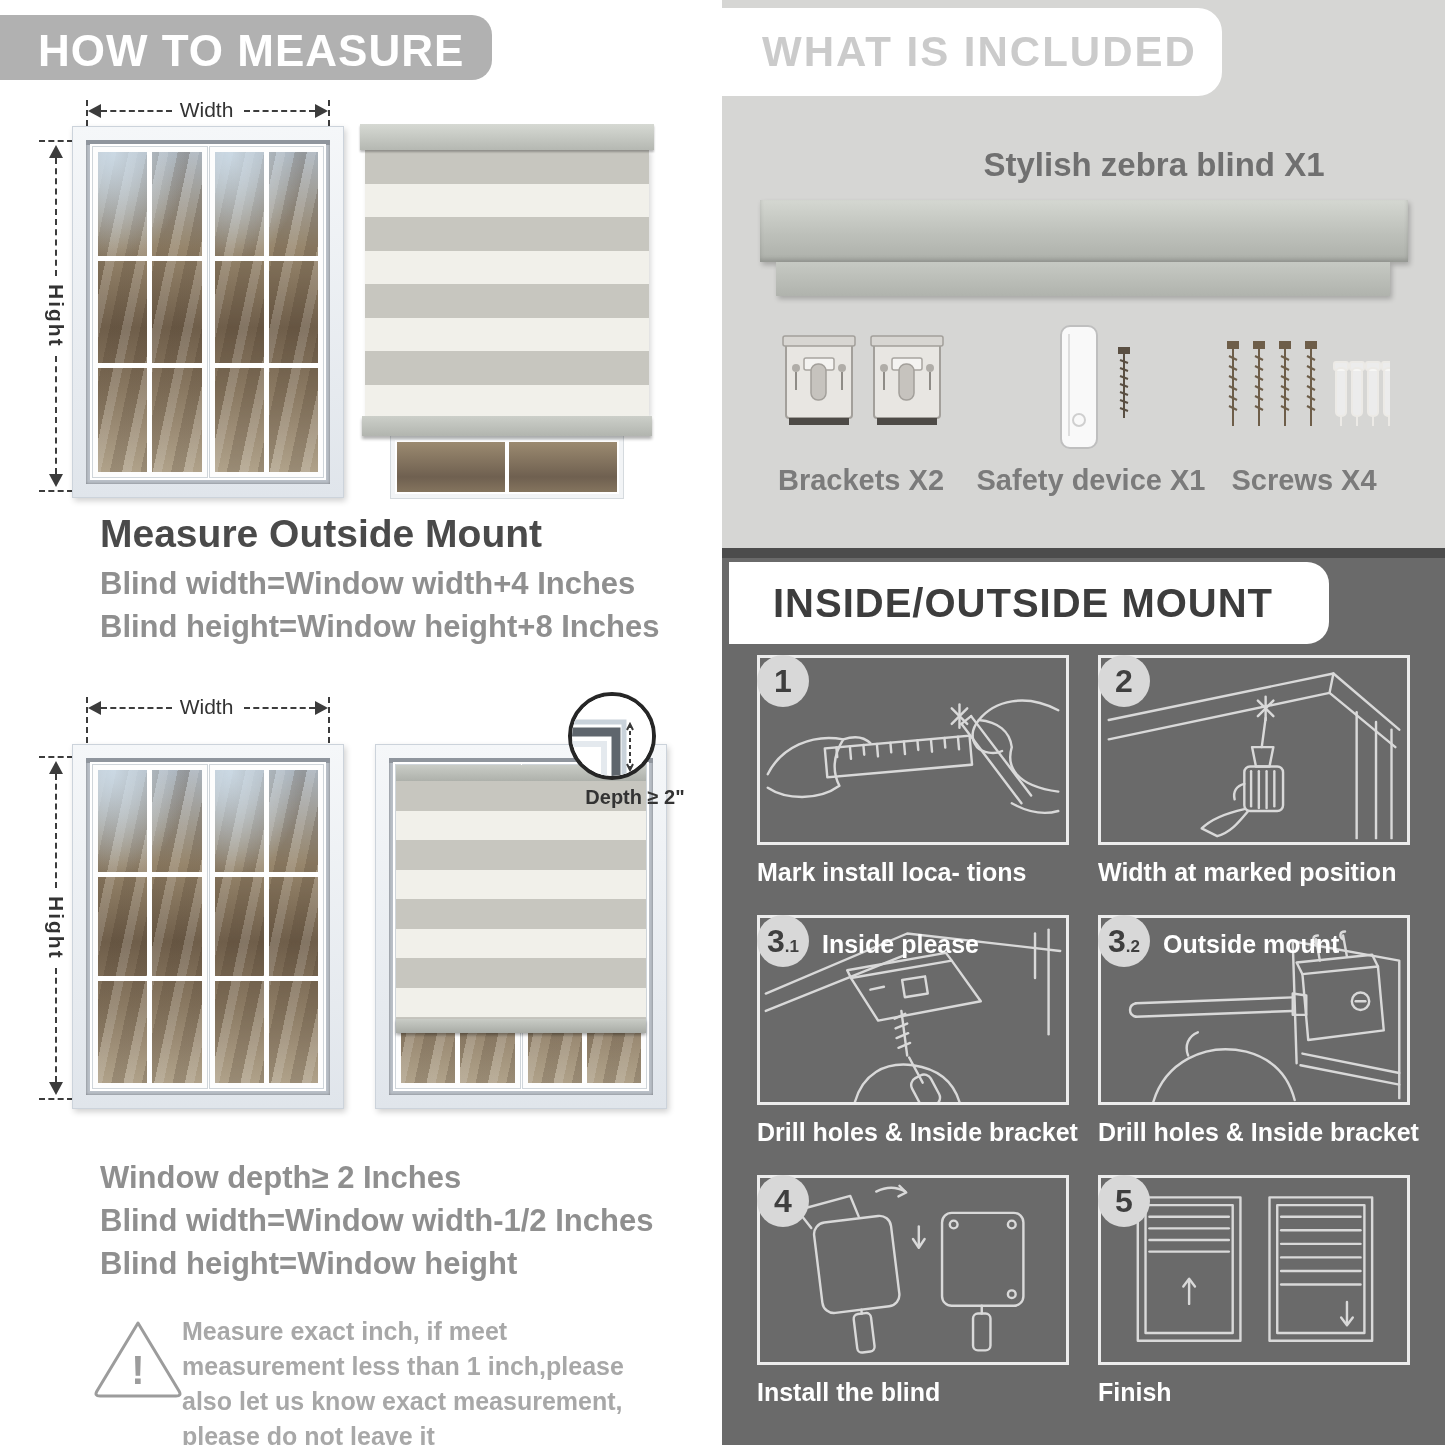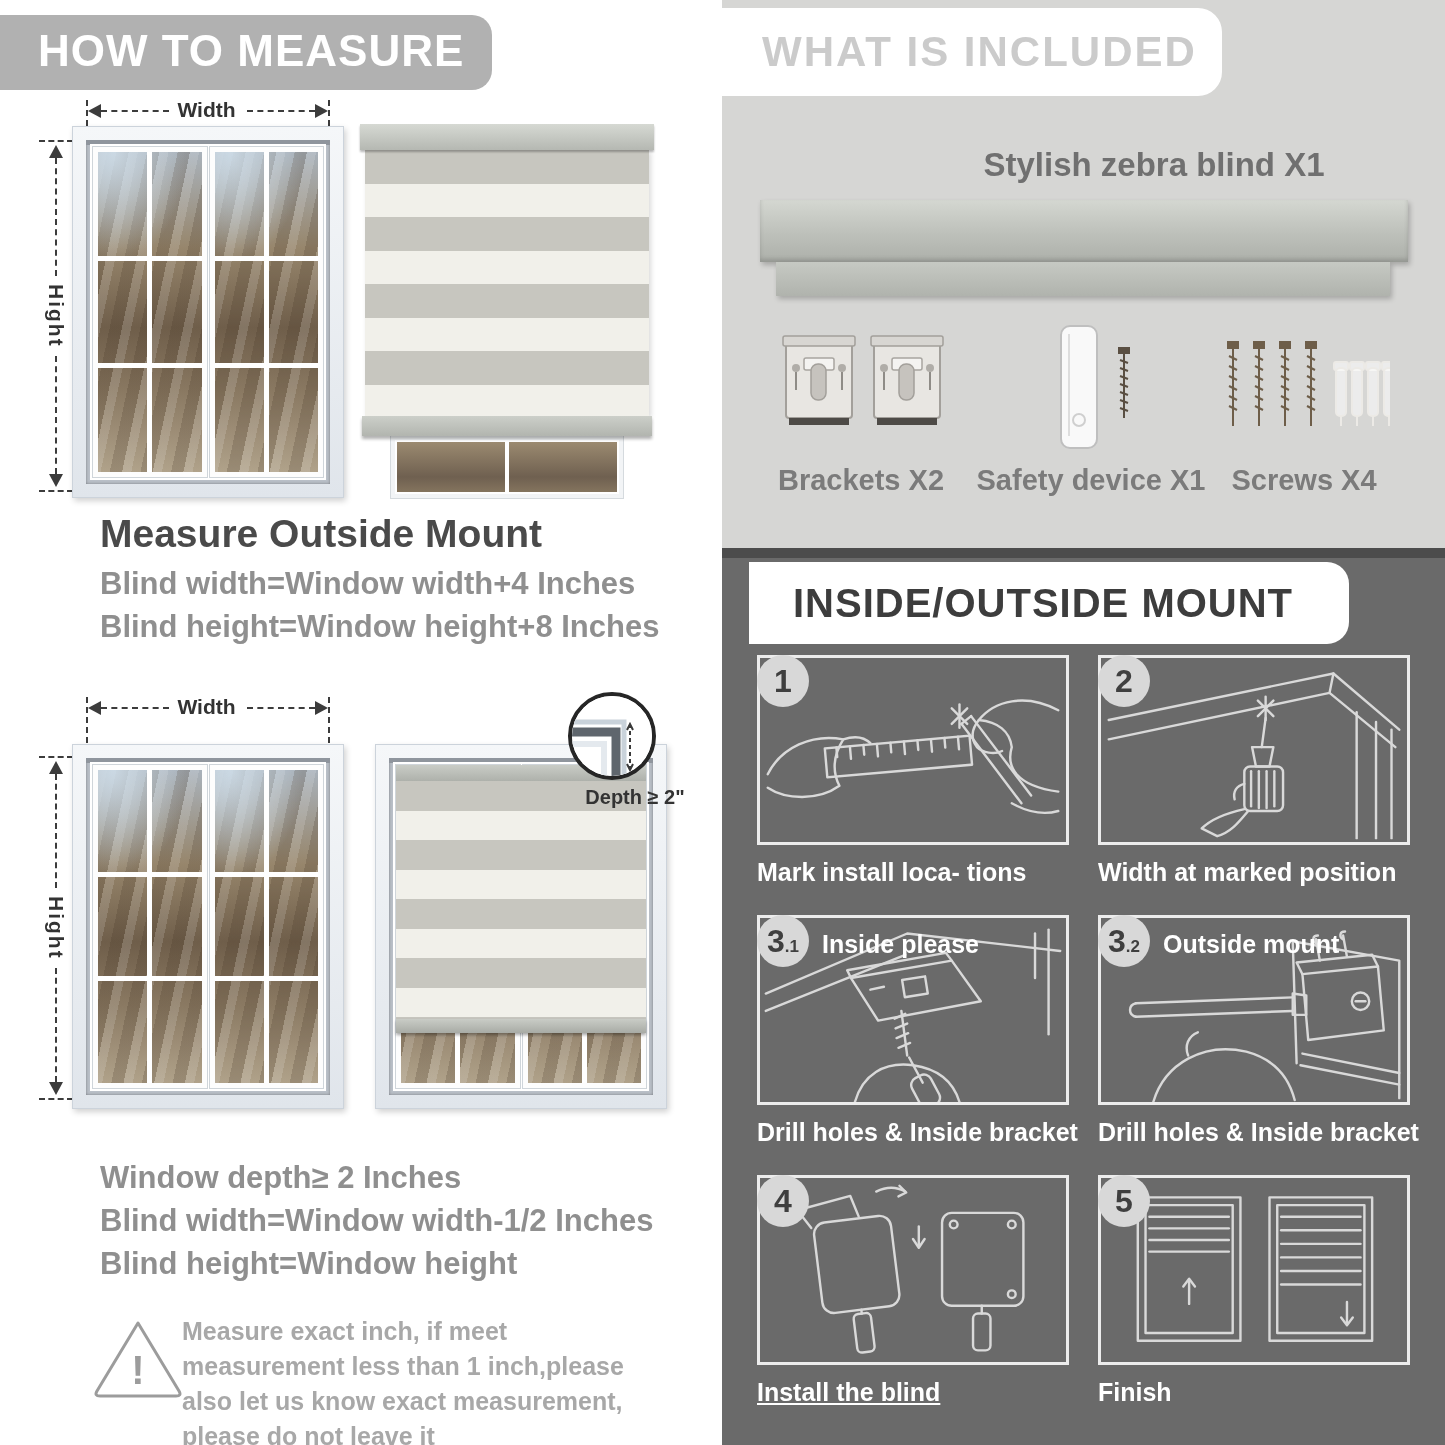--- a/index.html
+++ b/index.html
@@ -2,21 +2,21 @@
 <html><head>
 <meta charset="utf-8">
 <style>
   * { margin:0; padding:0; box-sizing:border-box; }
   html,body { width:1445px; height:1445px; }
   body { font-family:"Liberation Sans", sans-serif; background:#ffffff; }
   .page { position:relative; width:1445px; height:1445px; background:#fff; overflow:hidden; }
 
   
   .banner-left {
-    position:absolute; top:15px; left:0; width:492px; height:75px;
+    position:absolute; top:15px; left:0; width:492px; height:65px;
     background:#b1b1b1; border-radius:0 20px 20px 0;
     color:#fff; font-size:44px; font-weight:bold; line-height:71px;
     padding-left:38px; letter-spacing:1px;
   }
 
   .window { position:absolute; background:linear-gradient(180deg,#f5f7f9,#e0e5eb);
     border:1px solid #ccd3db; box-shadow:2px 3px 6px rgba(0,0,0,.18); padding:13px; }
   .w-recess { position:relative; width:100%; height:100%; background:#b9bfc7;
     box-shadow:inset 0 5px 0 #8f959d, inset 0 0 3px rgba(0,0,0,.35); padding:4px; }
   .w-doors { display:flex; width:100%; height:100%; background:#fff; gap:3px; padding:3px; }
@@ -34,21 +34,21 @@
     background-repeat:no-repeat;
   }
 
   
   .measure-w { position:absolute; display:flex; align-items:flex-start; height:46px; }
   .mtick { width:0; height:46px; border-left:2px dashed #3c3c3c; }
   .mhead { width:0; height:0; margin-top:4px; }
   .mhead.l { border-top:7px solid transparent; border-bottom:7px solid transparent; border-right:13px solid #3c3c3c; }
   .mhead.r { border-top:7px solid transparent; border-bottom:7px solid transparent; border-left:13px solid #3c3c3c; }
   .mdash { flex:1; height:0; border-top:2px dashed #3c3c3c; margin-top:10px; }
-  .mlabel { font-size:21px; font-weight:bold; color:#333; margin:-2px 11px 0 8px; }
+  .mlabel { font-size:21px; font-weight:normal; color:#333; margin:-2px 11px 0 8px; }
 
   
   .measure-v { position:absolute; display:flex; flex-direction:column; align-items:center; width:40px; }
   .mtickh { width:34px; height:0; border-top:2px dashed #3c3c3c; }
   .mheadv { width:0; height:0; }
   .mheadv.up { border-left:7px solid transparent; border-right:7px solid transparent; border-bottom:13px solid #3c3c3c; margin-top:3px; }
   .mheadv.dn { border-left:7px solid transparent; border-right:7px solid transparent; border-top:13px solid #3c3c3c; margin-bottom:3px; }
   .mvdash { flex:1; width:0; border-left:2px dashed #3c3c3c; }
   .mvlabel { writing-mode:vertical-rl; font-size:21px; font-weight:bold; color:#333; letter-spacing:2px; margin:8px 0; }
 
@@ -91,21 +91,21 @@
     background-blend-mode:normal; }
   .hr-bottom { margin-left:16px; width:614px; height:34px;
     background:linear-gradient(180deg,#c6c9c3,#b0b3ad); box-shadow:2px 3px 5px rgba(0,0,0,.22); }
   .item-icon { position:absolute; }
   .item-label { position:absolute; top:464px; text-align:center; font-size:29px; font-weight:bold; color:#7b7b7b; }
 
   .panel-mount { position:absolute; left:722px; top:548px; width:723px; height:897px; background:#6a6a6a; }
   .panel-mount::before { content:""; position:absolute; top:0; left:0; right:0; height:10px; background:#4c4c4c; }
   .banner-mount { position:absolute; left:7px; top:14px; width:600px; height:82px; background:#fff;
     border-radius:0 22px 22px 0; line-height:82px; padding-left:44px;
-    font-size:40px; font-weight:bold; color:#3d3d3d; letter-spacing:1px;margin-left:20px; }
+    font-size:40px; font-weight:bold; color:#3d3d3d; letter-spacing:1px; }
 
   .step-box { position:absolute; width:312px; height:190px; border:3px solid #ececec; background:#6a6a6a; }
   .step-num { position:absolute; left:-3px; top:-3px; width:52px; height:52px; border-radius:50%;
     background:#d8d8d8; color:#3f3f3f; font-size:32px; font-weight:bold;
     display:flex; align-items:center; justify-content:center; z-index:2; }
   .step-num .sub { font-size:17px; margin-top:12px; }
   .step-inlabel { position:absolute; left:62px; top:12px; font-size:25px; font-weight:bold; color:#fff; z-index:2; }
   .step-caption { position:absolute; width:335px; font-size:25px; font-weight:bold; color:#fff; }
   .art { position:absolute; inset:0; width:100%; height:100%; }
   .art * { stroke:#d9d9d9; fill:none; stroke-width:2.5; stroke-linecap:round; stroke-linejoin:round; }
@@ -459,21 +459,21 @@
         <line x1="162" y1="50" x2="162" y2="70"></line>
           <polyline points="156,63 162,72 168,63"></polyline>
         <rect x="186" y="36" width="84" height="96" rx="10"></rect>
         <circle cx="198" cy="48" r="4"></circle>
           <circle cx="258" cy="48" r="4"></circle>
           <circle cx="258" cy="120" r="4"></circle>
         <rect x="218" y="140" width="18" height="38" rx="5"></rect>
         <line x1="227" y1="132" x2="227" y2="140"></line>
       </svg>
     </div>
-    <div class="step-caption" style="left:35px; top:830px;text-decoration:underline;">Install the blind</div>
+    <div class="step-caption" style="left:35px; top:830px;">Install the blind</div>
 
     <div class="step-box" style="left:376px; top:627px;">
       <div class="step-num">
           <span>5</span>
         </div>
       <svg class="art" viewBox="0 0 312 190">
         <rect x="36" y="20" width="106" height="148"></rect>
         <rect x="44" y="28" width="90" height="132"></rect>
         <g stroke-width="5">
           <line x1="48" y1="40" x2="130" y2="40"></line>

